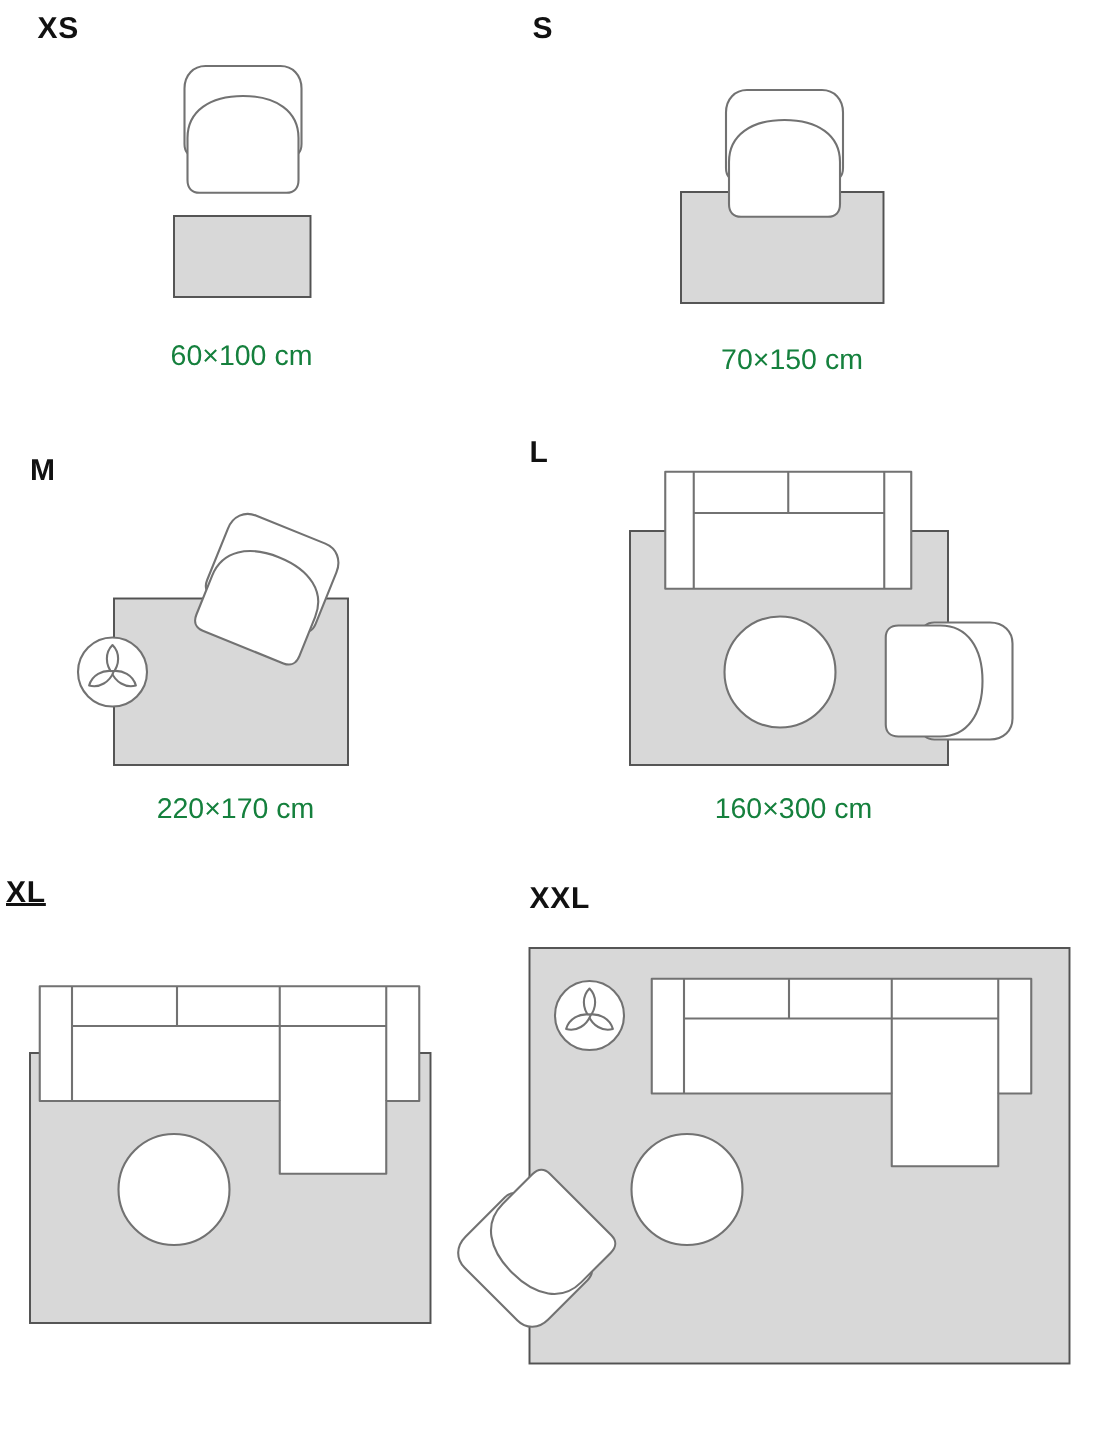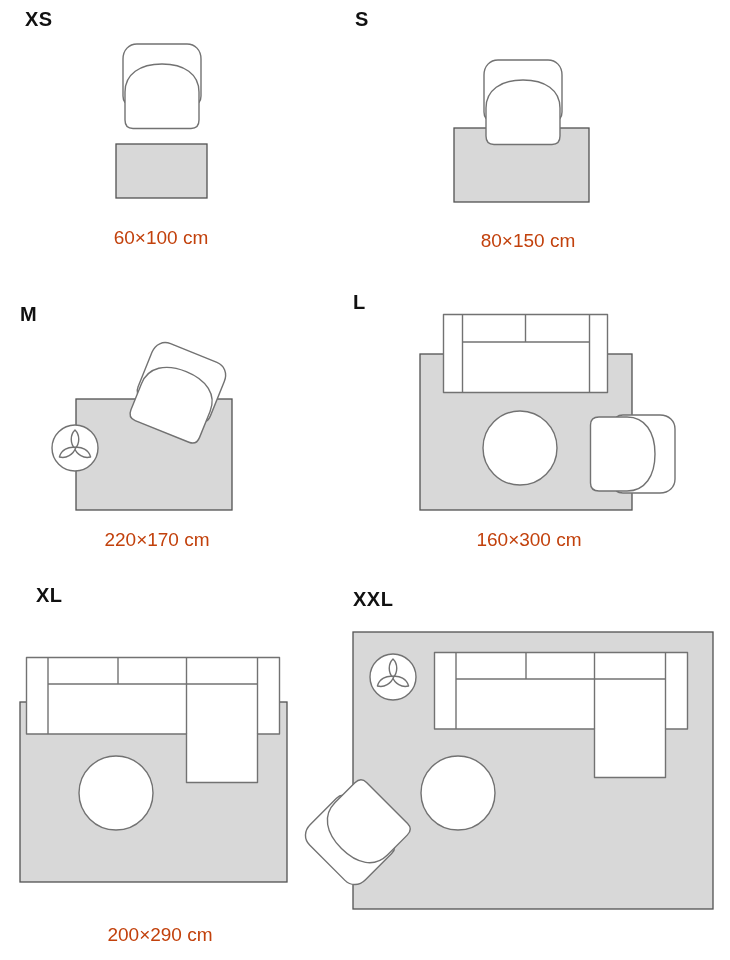--- a/index.html
+++ b/index.html
@@ -17,21 +17,21 @@
     font-size:20px;
     font-weight:bold;
     color:#111111;
     letter-spacing:0.5px;
   }
   .dim-caption{
     position:absolute;
     width:220px;
     text-align:center;
     font-size:19px;
-    color:#c2410c;
+    color:#15803d;
   }
   .rug{fill:#d8d8d8;stroke:#525252;stroke-width:1.3;}
   .furn{fill:#ffffff;stroke:#727272;stroke-width:1.4;stroke-linejoin:round;}
   .furn-line{fill:none;stroke:#727272;stroke-width:1.4;}
 </style>
 </head>
 <body>
 
 <div class="stage">
 
@@ -119,22 +119,21 @@
       <g transform="translate(357,833) rotate(-135) translate(-41,-43)">
         <use href="#armchair"></use>
       </g>
     </g>
   </svg>
 
   <div class="size-label" style="left:25px;top:8px;">XS</div>
   <div class="size-label" style="left:355px;top:8px;">S</div>
   <div class="size-label" style="left:20px;top:303px;">M</div>
   <div class="size-label" style="left:353px;top:291px;">L</div>
-  <div class="size-label" style="left:36px;top:584px;">XL</div>
+  <div class="size-label" style="left:4px;top:584px;text-decoration:underline;">XL</div>
   <div class="size-label" style="left:353px;top:588px;">XXL</div>
 
   <div class="dim-caption" style="left:51px;top:227px;">60×100 cm</div>
-  <div class="dim-caption" style="left:418px;top:230px;">80×150 cm</div>
+  <div class="dim-caption" style="left:418px;top:230px;">70×150 cm</div>
   <div class="dim-caption" style="left:47px;top:529px;">220×170 cm</div>
   <div class="dim-caption" style="left:419px;top:529px;">160×300 cm</div>
-  <div class="dim-caption" style="left:50px;top:924px;">200×290 cm</div>
 
 </div>
 
 </body></html>

